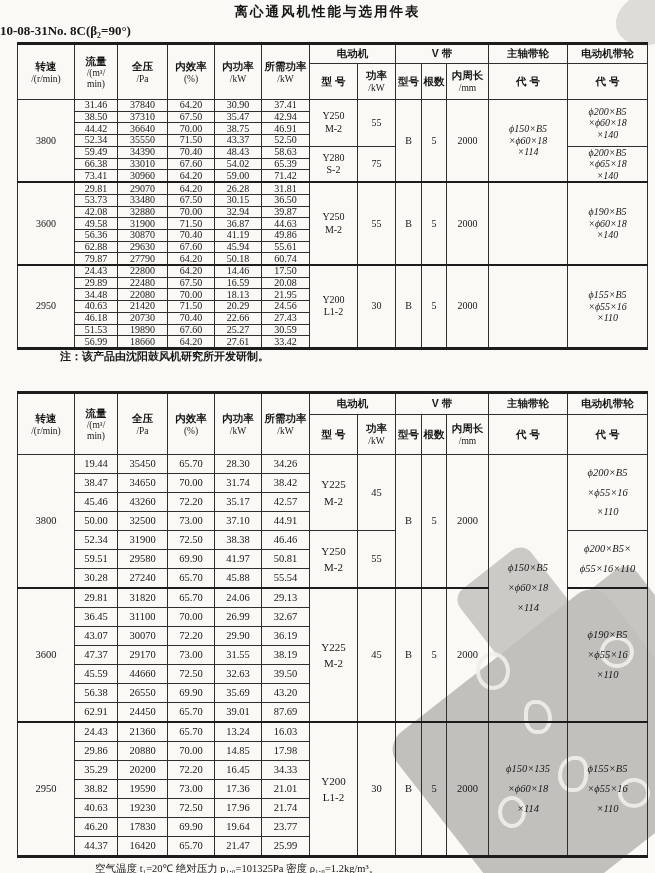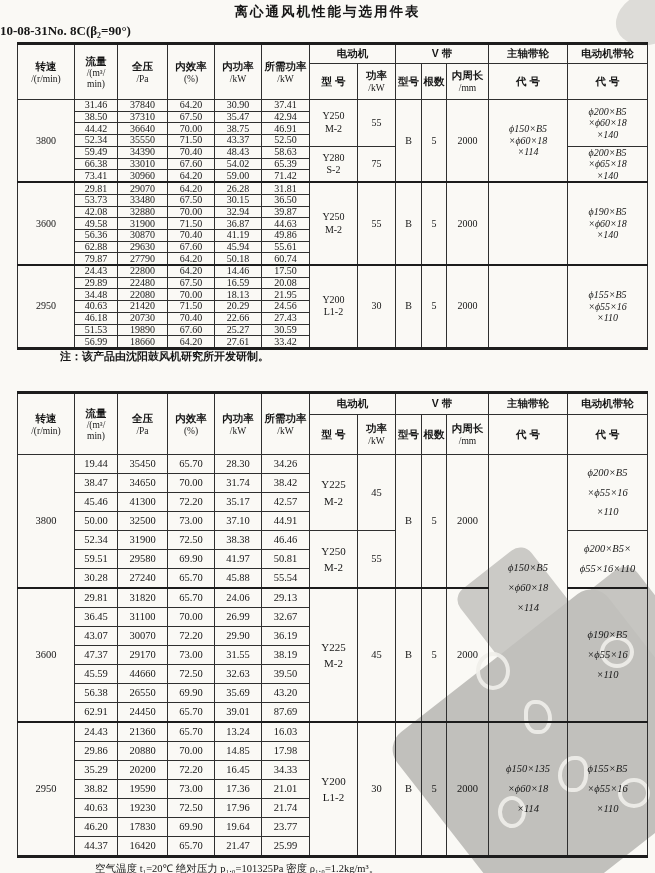--- a/index.html
+++ b/index.html
@@ -452,21 +452,21 @@
         </tr>
         <tr>
           <td class="num">38.47</td>
           <td class="num">34650</td>
           <td class="num">70.00</td>
           <td class="num">31.74</td>
           <td class="num">38.42</td>
         </tr>
         <tr>
           <td class="num">45.46</td>
-          <td class="num">41300</td>
+          <td class="num">43260</td>
           <td class="num">72.20</td>
           <td class="num">35.17</td>
           <td class="num">42.57</td>
         </tr>
         <tr>
           <td class="num">50.00</td>
           <td class="num">32500</td>
           <td class="num">73.00</td>
           <td class="num">37.10</td>
           <td class="num">44.91</td>

